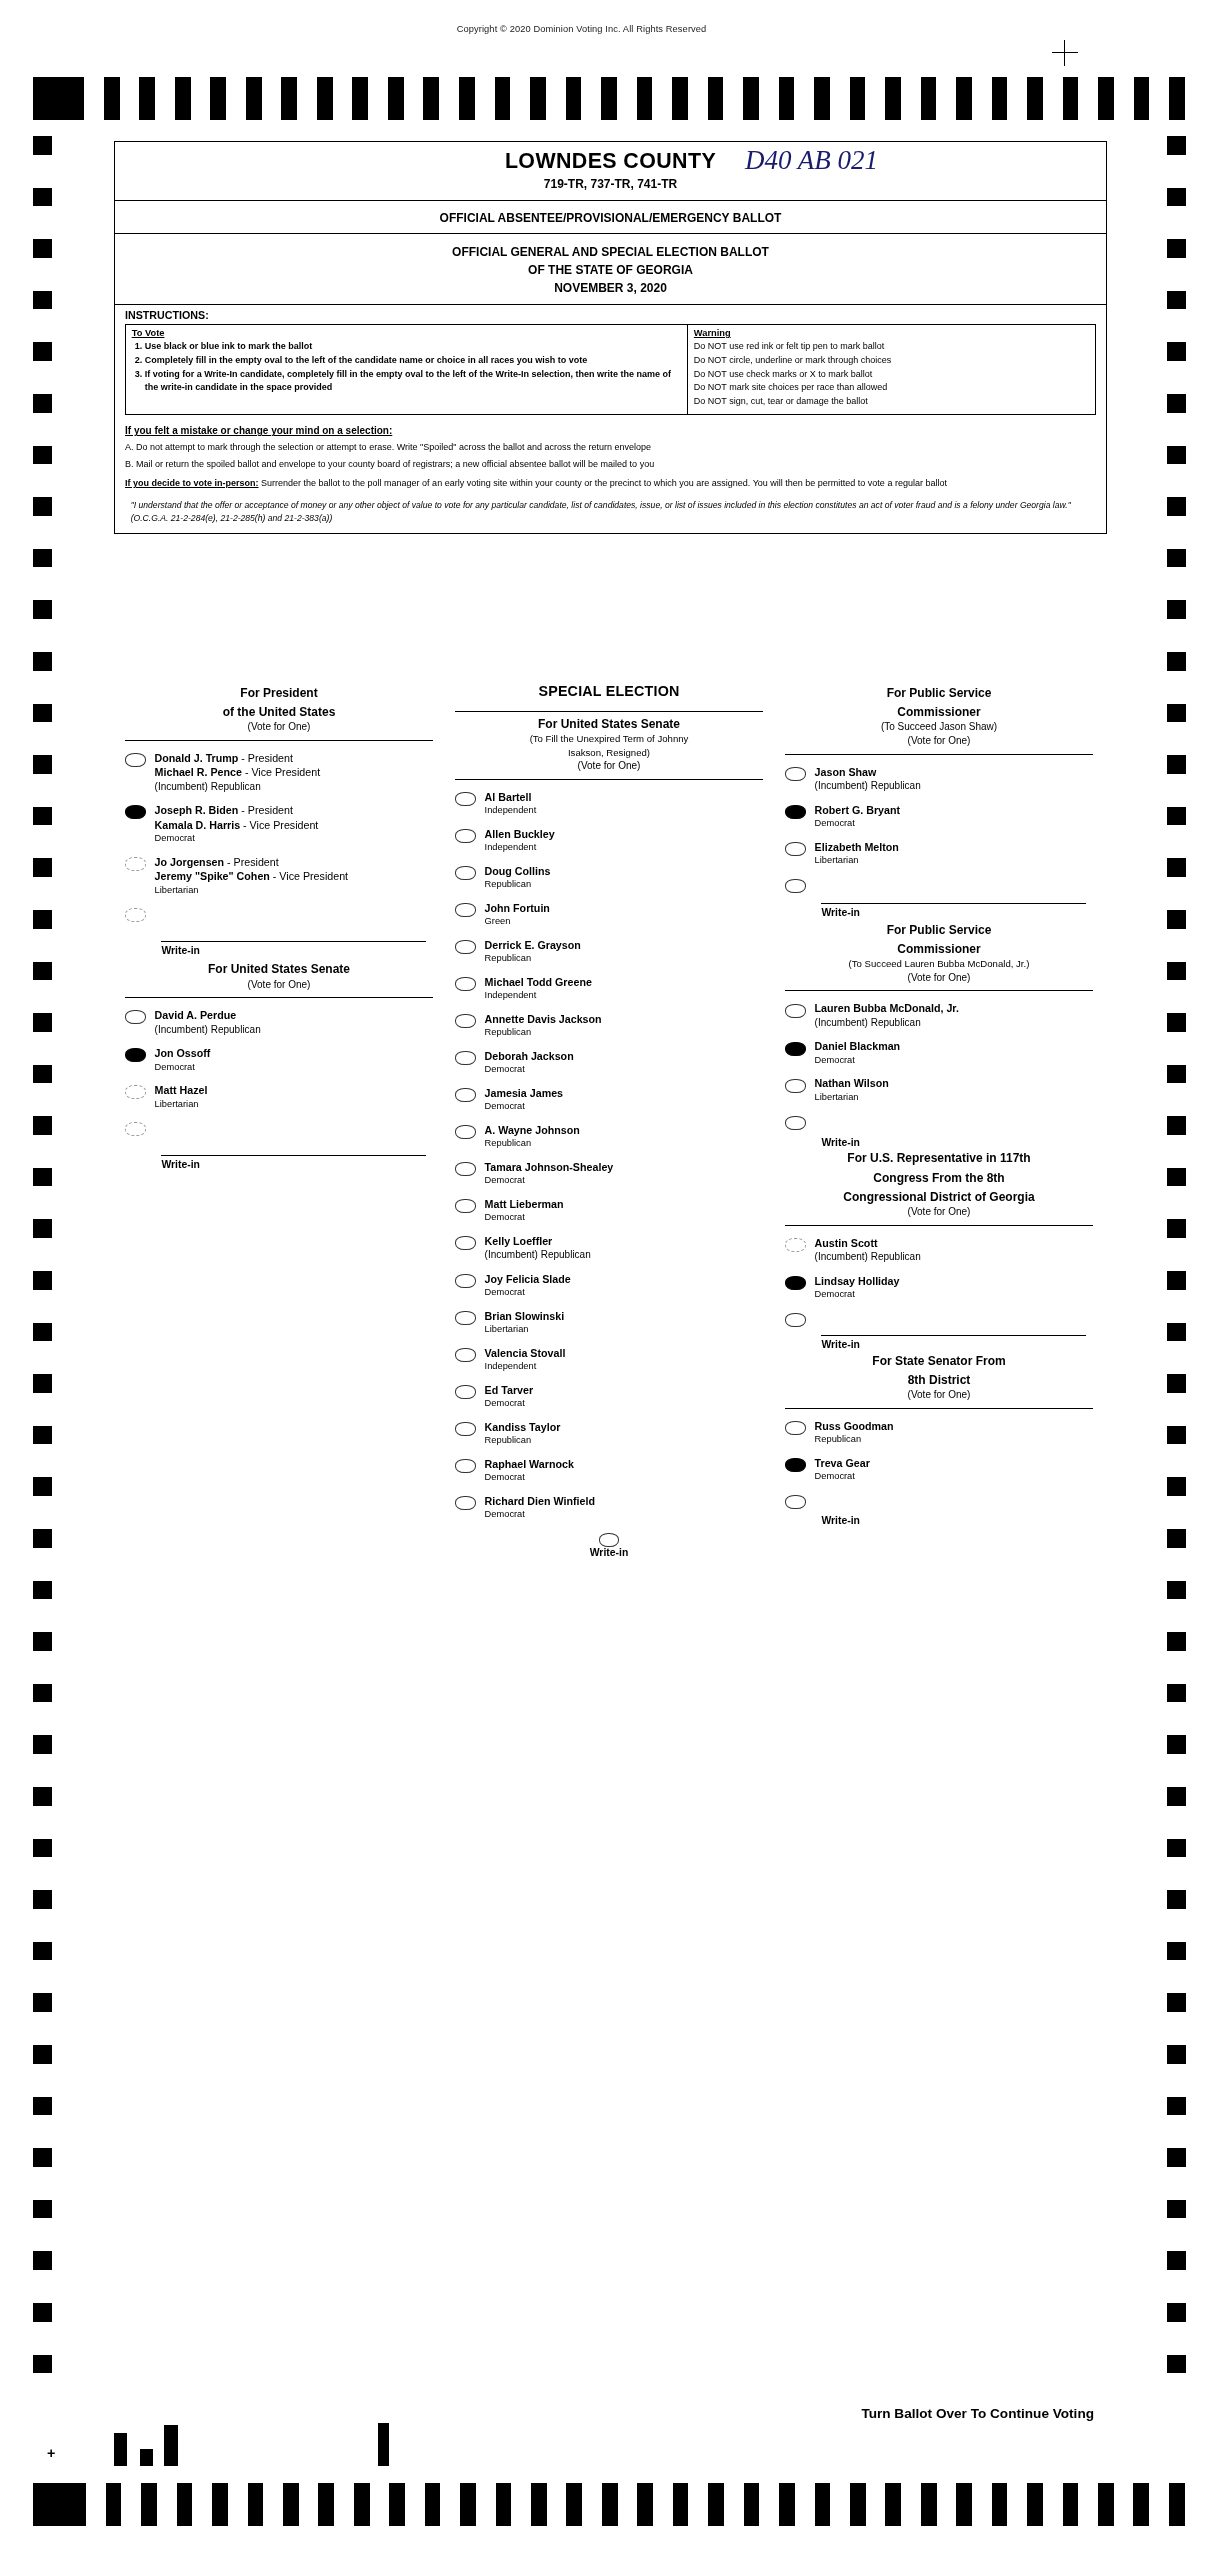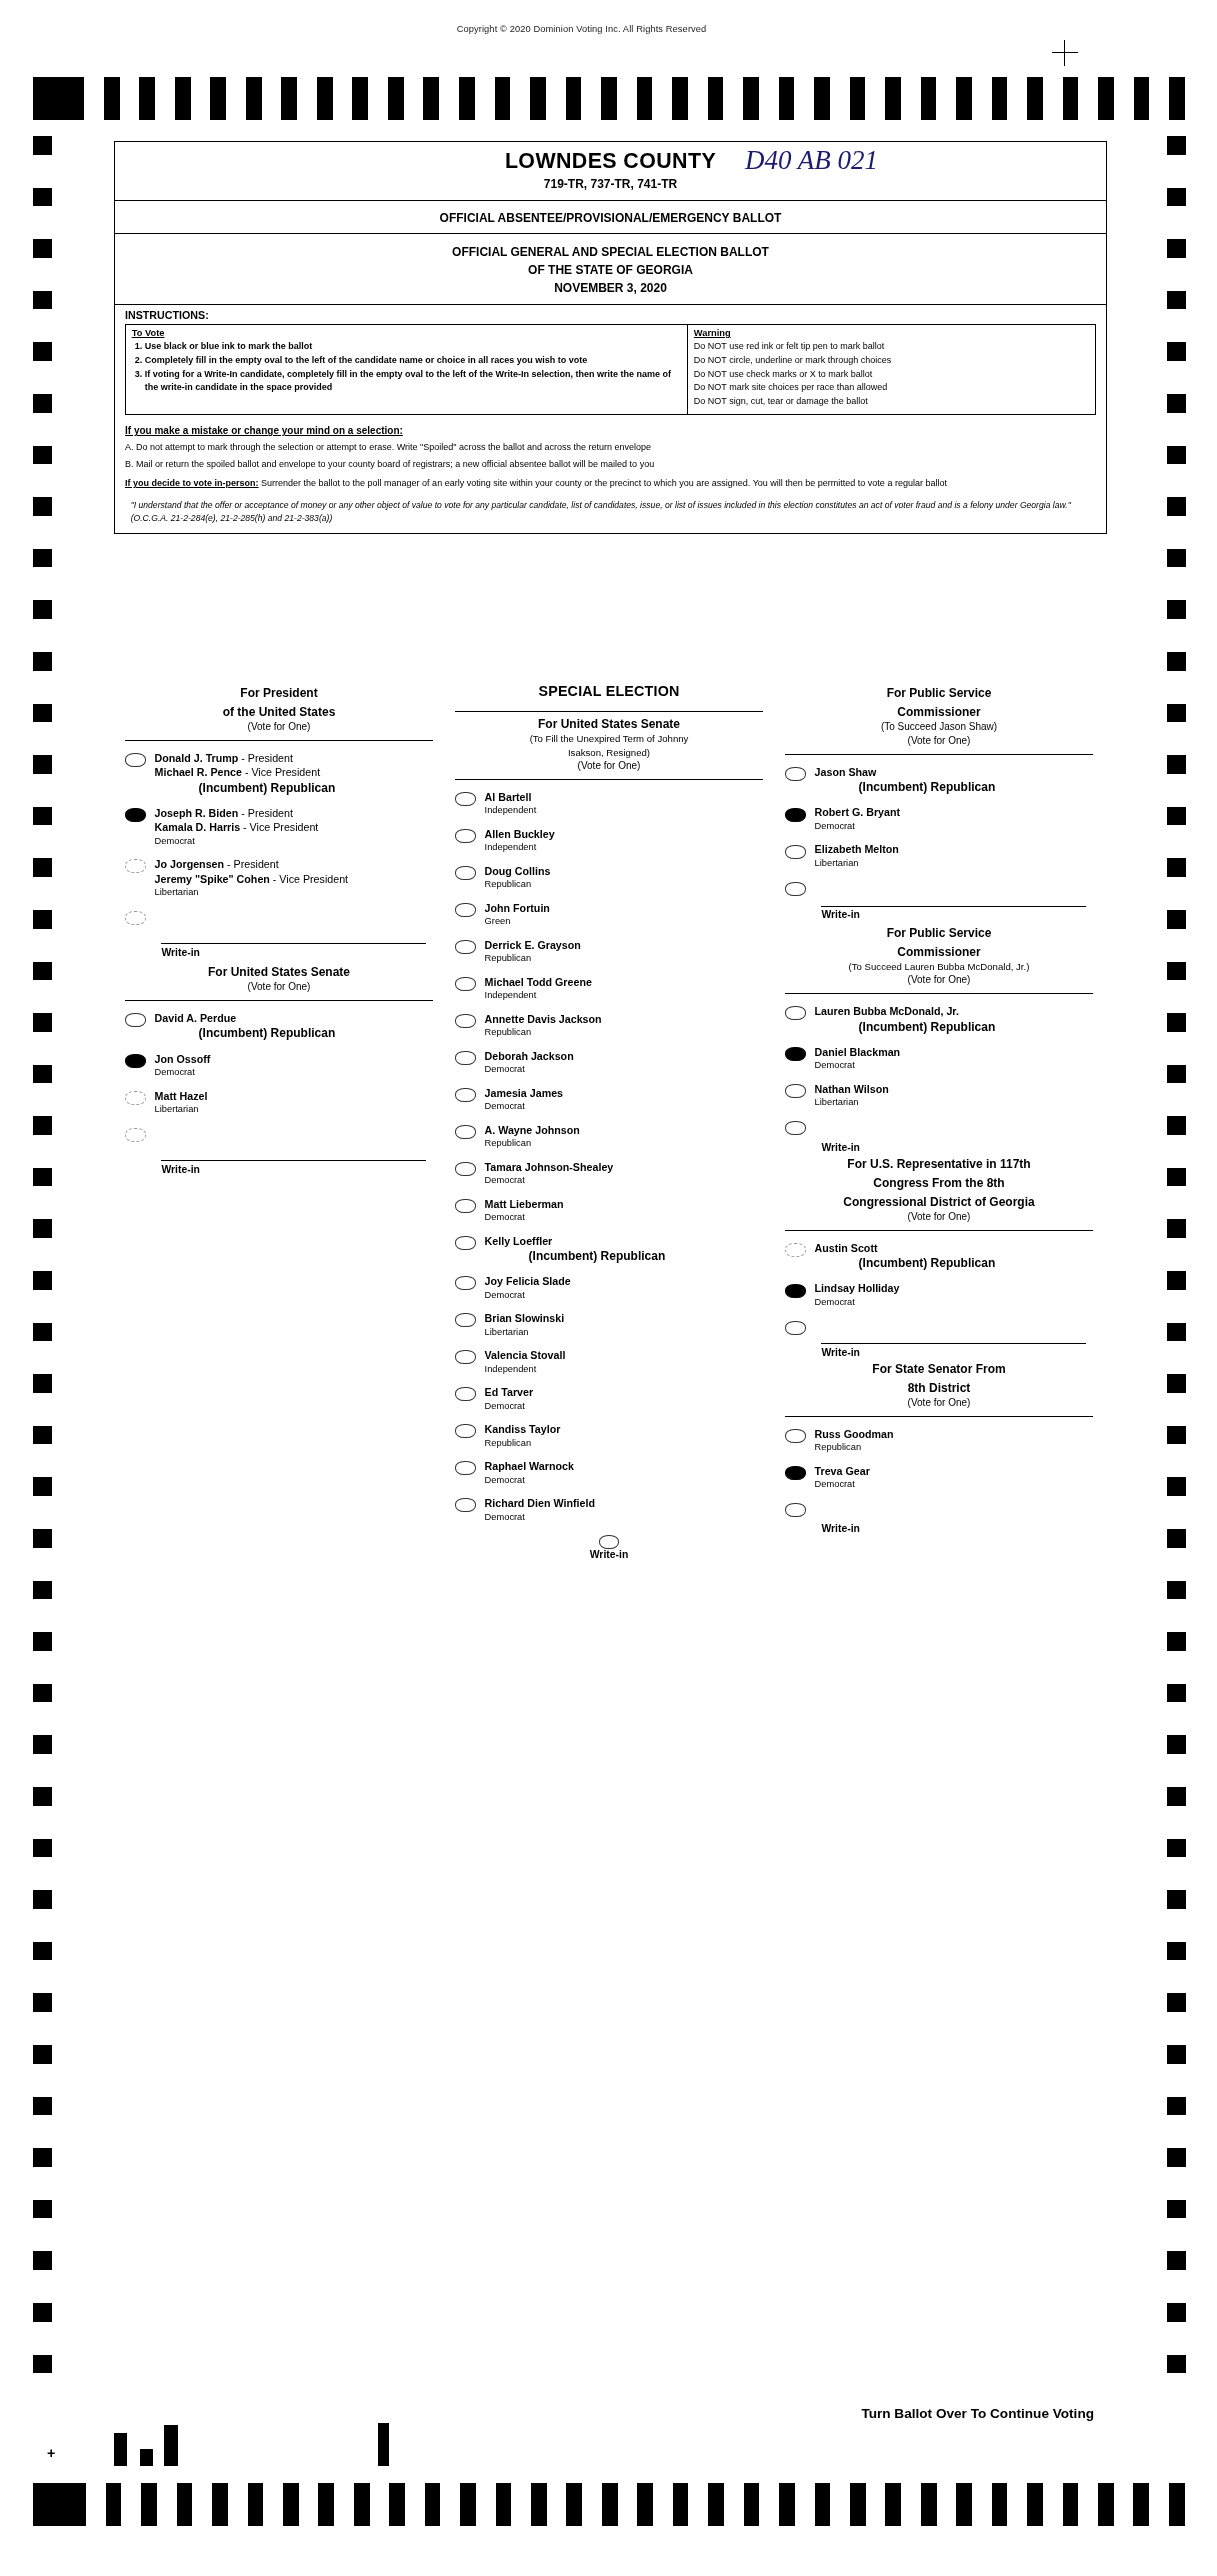--- a/index.html
+++ b/index.html
@@ -67,21 +67,21 @@
   .oval{
     width:18.6px;height:12px;border:1.4px solid #333;border-radius:9.3px/6.4px;flex:0 0 18.6px;margin-top:2.1px;margin-right:8.6px;
     background:#fff;
   }
   .oval.filled{background:#000;border-color:#000;}
   .oval.faint{border-color:#999;border-style:dashed;}
   .cand-body{flex:1;}
   .cname{font-size:10.7px;font-weight:bold;line-height:1.35;}
   .cname span.role{font-weight:normal;}
   .cparty{font-size:9.3px;line-height:1.35;}
-  .cparty b{font-weight:bold;font-size:12px;margin-left:44px;}
+  .cparty b{font-weight:normal;font-size:10px;}
   .writein-line{border-bottom:0.7px solid #000;margin:18.6px 7.1px 2.9px 36px;}
   .writein-label{font-weight:bold;font-size:10.4px;margin-left:36px;}
   .writein-label.center{text-align:center;margin-left:0;}
   .special-title{text-align:center;font-weight:bold;font-size:14.3px;letter-spacing:0.2px;margin-top:1.4px;}
   
   .foot-marks{position:absolute;top:2405px;left:71px;width:428px;height:61px;}
   .foot-marks i{position:absolute;bottom:0;background:#000;}
   .plus{position:absolute;left:47px;top:2445px;font-size:14.3px;font-weight:bold;}
   .turn{
     position:absolute;right:123px;top:2406px;font-size:13.6px;font-weight:bold;
@@ -250,21 +250,21 @@
       <div class="instr-right">
         <div class="instr-head">Warning</div>
         <p>Do NOT use red ink or felt tip pen to mark ballot</p>
         <p>Do NOT circle, underline or mark through choices</p>
         <p>Do NOT use check marks or X to mark ballot</p>
         <p>Do NOT mark site choices per race than allowed</p>
         <p>Do NOT sign, cut, tear or damage the ballot</p>
       </div>
     </div>
     <div class="mistake">
-      <div class="mh">If you make a mistake or change your mind on a selection:</div>
+      <div class="mh">If you felt a mistake or change your mind on a selection:</div>
       <p>A. Do not attempt to mark through the selection or attempt to erase.  Write "Spoiled" across the ballot and across the return envelope</p>
       <p>B. Mail or return the spoiled ballot and envelope to your county board of registrars; a new official absentee ballot will be mailed to you</p>
     </div>
     <div class="inperson">
       <b>If you decide to vote in-person:</b><span>  Surrender the ballot to the poll manager of an early voting site within your county or the precinct to which you are assigned.  You will then be permitted to vote a regular ballot</span>
     </div>
     <div class="oath">"I understand that the offer or acceptance of money or any other object of value to vote for any particular candidate, list of candidates, issue, or list of issues included in this election constitutes an act of voter fraud and is a felony under Georgia law." (O.C.G.A. 21-2-284(e), 21-2-285(h) and 21-2-383(a))</div>
   </div>
 
   <div class="cols">

